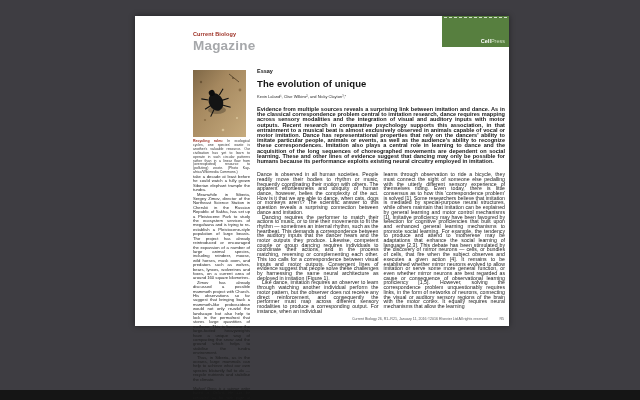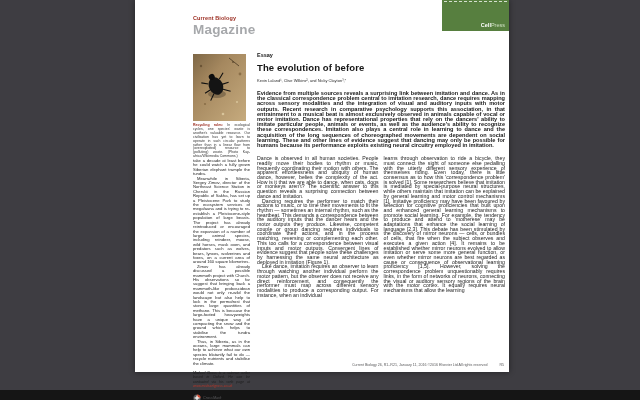--- a/index.html
+++ b/index.html
@@ -1,20 +1,20 @@
 <!DOCTYPE html>
 <html><head>
 <meta charset="utf-8">
 <style>
   * { margin:0; padding:0; box-sizing:border-box; }
   html,body { width:640px; height:400px; overflow:hidden; }
   body { background:#3e3d42; font-family:"Liberation Sans", sans-serif; position:relative; }
   .bottom-strip { position:absolute; left:0; bottom:0; width:640px; height:10px; background:#151515; }
 
-  .page { position:absolute; left:135px; top:0; width:374px; height:372px;
+  .page { position:absolute; left:135px; top:16px; width:374px; height:310px;
           background:#ffffff; box-shadow:0 0 6px rgba(0,0,0,.45); }
 
   
   .masthead { position:absolute; left:58px; top:15px; }
   .journal-name { font-size:5.5px; font-weight:bold; color:#9b2c20; letter-spacing:.1px; }
   .magazine { font-size:13.5px; font-weight:bold; color:#a6a8ab; letter-spacing:.2px; margin-top:1px; }
 
   .cellpress { position:absolute; top:0; right:0; width:67px; height:31px; background:#577f3f; }
   .cellpress .perf { position:absolute; top:1px; left:2px; right:2px; border-top:1px dashed rgba(255,255,255,.75); }
   .cellpress .brand { position:absolute; right:4px; bottom:3px; font-size:5.5px; }
@@ -111,21 +111,21 @@
         <path d="M4 4 L7.6 4 A3.6 3.6 0 0 0 4 0.4 Z" fill="#c8452c"></path>
         <rect x="3.4" y="1.6" width="1.2" height="4.8" fill="#ffffff"></rect>
         <rect x="1.6" y="3.4" width="4.8" height="1.2" fill="#ffffff"></rect>
       </svg>
       <span class="cm-label">CrossMark</span>
     </div>
   </div>
 
   <div class="essay">
     <div class="kicker">Essay</div>
-    <div class="title">The evolution of before</div>
+    <div class="title">The evolution of unique</div>
     <div class="authors">Kevin Laland¹, Clive Wilkins², and Nicky Clayton³,*</div>
     <div class="abstract">Evidence from multiple sources reveals a surprising link between imitation and dance. As in the classical correspondence problem central to imitation research, dance requires mapping across sensory modalities and the integration of visual and auditory inputs with motor outputs. Recent research in comparative psychology supports this association, in that entrainment to a musical beat is almost exclusively observed in animals capable of vocal or motor imitation. Dance has representational properties that rely on the dancers' ability to imitate particular people, animals or events, as well as the audience's ability to recognize these correspondences. Imitation also plays a central role in learning to dance and the acquisition of the long sequences of choreographed movements are dependent on social learning. These and other lines of evidence suggest that dancing may only be possible for humans because its performance exploits existing neural circuitry employed in imitation.</div>
     <div class="columns">
       <div class="col">
         <div class="para">Dance is observed in all human societies. People readily move their bodies to rhythm or music, frequently coordinating their motion with others. The apparent effortlessness and ubiquity of human dance, however, belies the complexity of the act. How is it that we are able to dance, when cats, dogs or monkeys aren't? The scientific answer to this question reveals a surprising connection between dance and imitation.</div>
         <div class="para">Dancing requires the performer to match their actions to music, or to time their movements to fit the rhythm — sometimes an internal rhythm, such as the heartbeat. This demands a correspondence between the auditory inputs that the dancer hears and the motor outputs they produce. Likewise, competent couple or group dancing requires individuals to coordinate their actions, and in the process matching, reversing or complementing each other. This too calls for a correspondence between visual inputs and motor outputs. Convergent lines of evidence suggest that people solve these challenges by harnessing the same neural architecture as deployed in imitation (Figure 1).</div>
         <div class="para">Like dance, imitation requires an observer to learn through watching another individual perform the motor pattern, but the observer does not receive any direct reinforcement, and consequently the performer must map across different sensory modalities to produce a corresponding output. For instance, when an individual</div>
       </div>
       <div class="col">
         <div class="para">learns through observation to ride a bicycle, they must connect the sight of someone else pedalling with the utterly different sensory experience of themselves riding. Even today, there is little consensus as to how this 'correspondence problem' is solved [1]. Some researchers believe that imitation is mediated by special-purpose neural structures, while others maintain that imitation can be explained by general learning and motor control mechanisms [1]. Imitative proficiency may have been favoured by selection for cognitive proficiencies that built upon and enhanced general learning mechanisms to promote social learning. For example, the tendency to produce and attend to 'motherese' may be adaptations that enhance the social learning of language [2,3]. This debate has been stimulated by the discovery of mirror neurons — cells, or bundles of cells, that fire when the subject observes and executes a given action [4]. It remains to be established whether mirror neurons evolved to allow imitation or serve some more general function, or even whether mirror neurons are best regarded as cause or consequence of observational learning proficiency [1,5]. However, solving the correspondence problem unquestionably requires links, in the form of networks of neurons, connecting the visual or auditory sensory regions of the brain with the motor cortex. It equally requires neural mechanisms that allow the learning</div>

